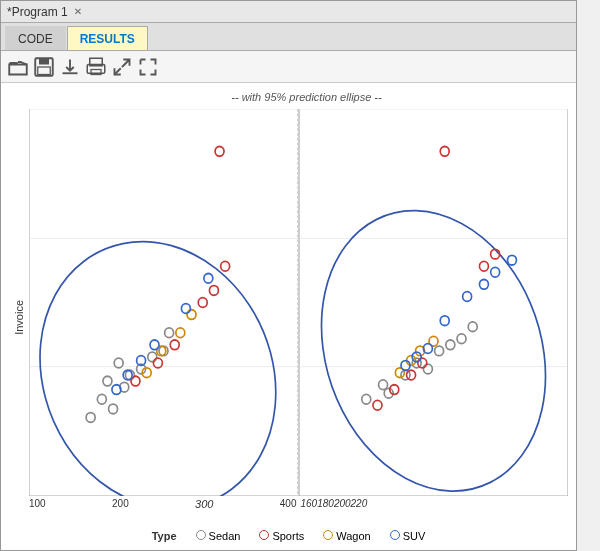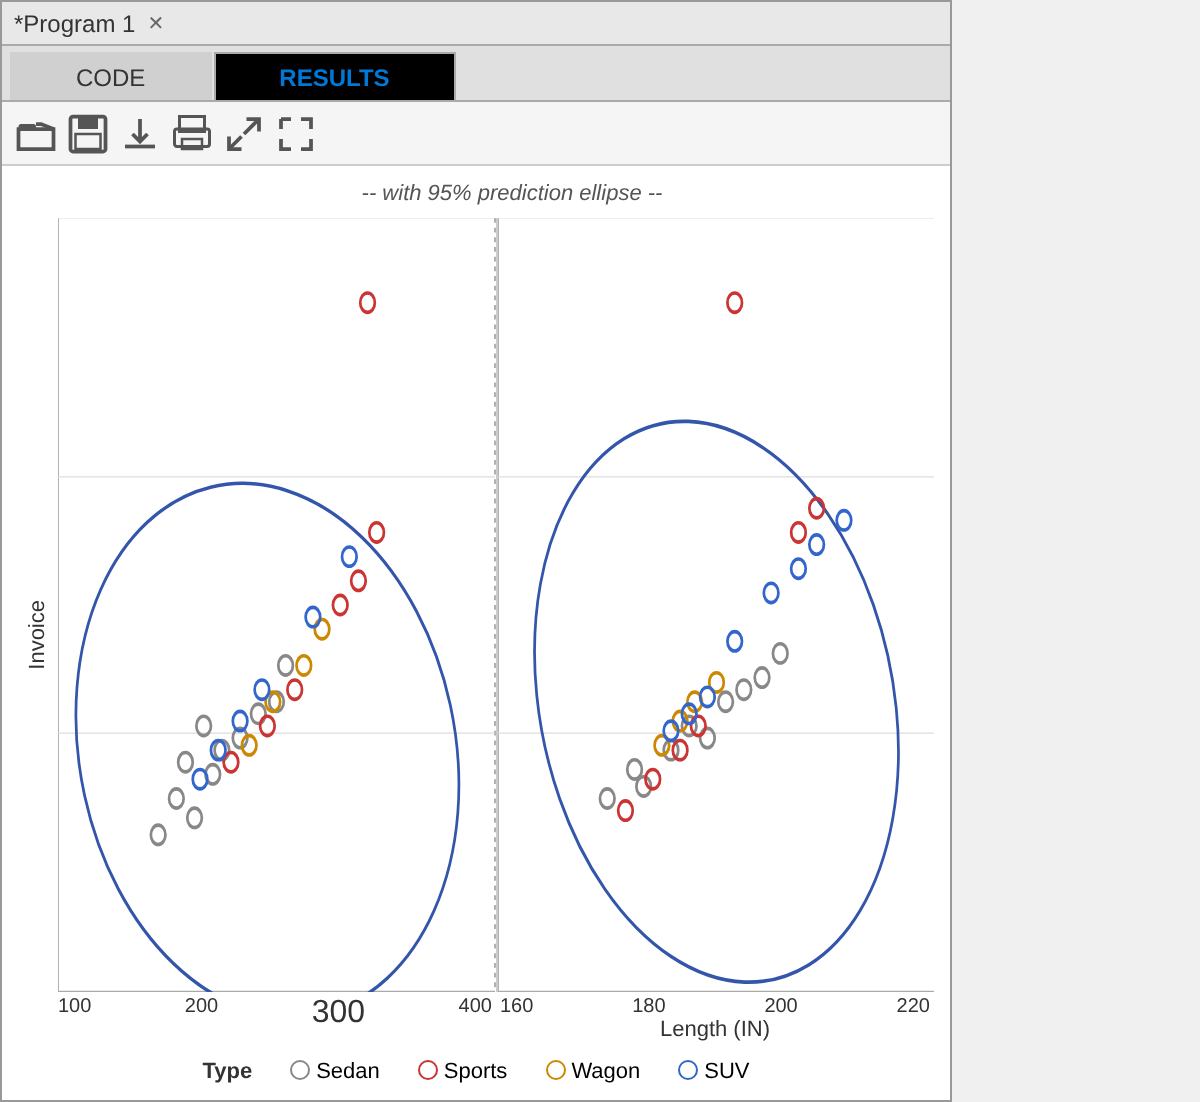--- a/index.html
+++ b/index.html
@@ -1,26 +1,26 @@
 <!DOCTYPE html>
 <html><head>
   <meta charset="utf-8">
   <style>
     * { margin: 0; padding: 0; box-sizing: border-box; }
     body { font-family: Arial, sans-serif; font-size: 12px; background: #f0f0f0; width: 600px; height: 551px; overflow: hidden; }
 
-    .window { width: 476px; height: 551px; background: #f0f0f0; border: 1px solid #999; display: flex; flex-direction: column; }
+    .window { width: 577px; height: 551px; background: #f0f0f0; border: 1px solid #999; display: flex; flex-direction: column; }
 
     .title-bar { background: #e8e8e8; border-bottom: 1px solid #aaa; padding: 3px 6px; display: flex; align-items: center; gap: 6px; height: 22px; }
     .title-bar-text { font-size: 12px; color: #333; }
     .close-tab { font-size: 10px; color: #666; cursor: pointer; }
 
     .tabs { display: flex; background: #e0e0e0; border-bottom: 1px solid #aaa; height: 28px; align-items: flex-end; padding-left: 4px; }
-    .tab { padding: 4px 32px; font-size: 12px; cursor: pointer; border: 1px solid transparent; border-bottom: none; color: #333; background: #d0d0d0; margin-right: 1px; height: 24px; display: flex; align-items: center; }
-    .tab.active { background: #000000; border-color: #aaa; color: #0078d7; font-weight: bold; }
+    .tab { padding: 4px 12px; font-size: 12px; cursor: pointer; border: 1px solid transparent; border-bottom: none; color: #333; background: #d0d0d0; margin-right: 1px; height: 24px; display: flex; align-items: center; }
+    .tab.active { background: #fef9c3; border-color: #aaa; color: #0078d7; font-weight: bold; }
 
     .toolbar { background: #f5f5f5; border-bottom: 1px solid #ccc; padding: 4px 6px; display: flex; align-items: center; gap: 4px; height: 32px; }
     .toolbar-btn { width: 22px; height: 22px; border: 1px solid transparent; background: transparent; cursor: pointer; display: flex; align-items: center; justify-content: center; font-size: 14px; color: #333; }
 
     .chart-area { flex: 1; background: #fff; padding: 8px; display: flex; flex-direction: column; align-items: center; overflow: hidden; }
 
     .chart-title { text-align: center; font-size: 13px; font-weight: bold; color: #333; margin-bottom: 2px; }
     .chart-subtitle { text-align: center; font-size: 11px; color: #555; margin-bottom: 6px; font-style: italic; margin-left: 36px; }
 
     .legend { display: flex; align-items: center; justify-content: center; gap: 19px; font-size: 11px; margin-top: 4px; }
@@ -193,33 +193,32 @@
             </svg>
           </div>
         </div>
 
         <div style="display:flex; height:30px;">
 
           <div style="flex:1; position:relative; display:flex; flex-direction:column;gap:24px;">
             <div style="display:flex; justify-content:space-between; padding:2px 2px 0 0;">
               <span style="font-size:10px; color:#333;">100</span>
               <span style="font-size:10px; color:#333;">200</span>
-              <span style="font-size:16px; color:#333;">300</span>
+              <span style="font-size:11px; color:#333;font-style:italic;">300</span>
               <span style="font-size:10px; color:#333;">400</span>
             </div>
           </div>
 
-          <div style="flex:1; position:relative; display:flex; flex-direction:column;">
+          <div style="flex:1; position:relative; display:flex; flex-direction:row;font-style:italic;">
             <div style="display:flex; justify-content:space-between; padding:2px 2px 0 2px;">
               <span style="font-size:10px; color:#333;">160</span>
               <span style="font-size:10px; color:#333;">180</span>
               <span style="font-size:10px; color:#333;">200</span>
               <span style="font-size:10px; color:#333;">220</span>
             </div>
-            <div style="text-align:center; font-size:11px; color:#333;">Length (IN)</div>
           </div>
         </div>
       </div>
     </div>
 
     <div class="legend">
       <span style="font-size:11px; font-weight:bold; color:#333;">Type</span>
       <div class="legend-item">
         <div class="legend-dot" style="border-color:#888;"></div>
         <span>Sedan</span>

